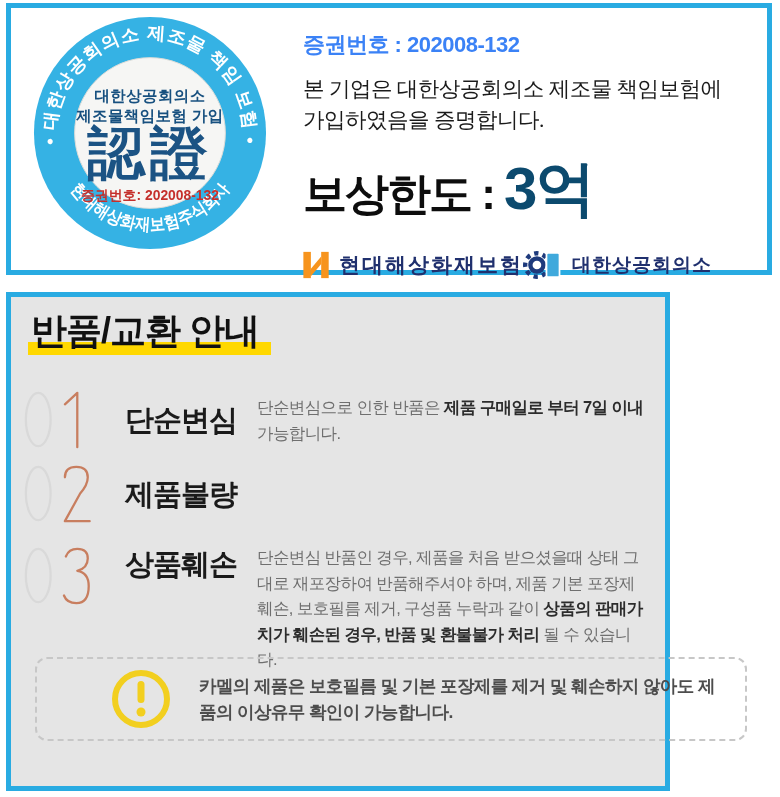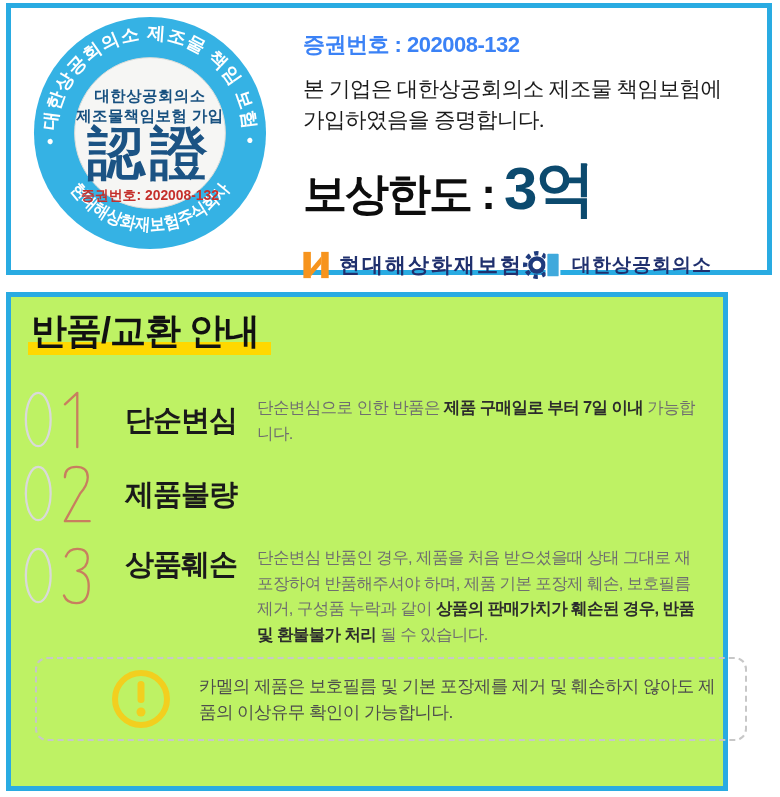--- a/index.html
+++ b/index.html
@@ -36,22 +36,22 @@
   .logo { display:flex; align-items:center; gap:9px; }
   .logo-text-hyundai {
     font-size:21px; font-weight:800; color:#20306E; letter-spacing:2px;
   }
   .logo-text-kcci {
     font-size:19px; font-weight:800; color:#20306E; letter-spacing:1px;
   }
 
   
   .returns-box {
-    position:absolute; left:6px; top:292px; width:722px; height:499px;
-    border:5px solid #29ABE2; background:#bef264;
+    position:absolute; left:6px; top:292px; width:664px; height:499px;
+    border:5px solid #29ABE2; background:#e5e5e5;
   }
   .title-wrap { position:absolute; left:20px; top:10px; display:inline-block; }
   .title-bar {
     position:absolute; left:-3px; right:-12px; bottom:1px; height:13px;
     background:#FFD800; z-index:0;
   }
   .section-title {
     position:relative; z-index:1; font-size:36px; font-weight:800;
     color:#111; letter-spacing:-1px;
   }
@@ -69,21 +69,21 @@
   }
   .item-desc {
     flex:1 1 auto; margin-left:6px; padding-top:2px;
     font-size:16.5px; color:#6f6f6f; line-height:1.55; letter-spacing:-0.6px;
   }
   .item-desc b { color:#2c2c2c; font-weight:700; }
 
   .notice-box {
     position:absolute; left:24px; top:360px; width:712px; height:84px;
     border:2px dashed #c7c7c7; border-radius:12px;
-    display:flex; align-items:center; padding-left:72px;
+    display:flex; align-items:center; padding-left:72px;font-weight:bold;
   }
   .notice-icon { width:64px; height:64px; flex:0 0 auto; }
   .notice-text {
     margin-left:26px; margin-right:18px;
     font-size:17.5px; color:#4d4d4d; line-height:1.5; letter-spacing:-0.6px;
   }
 </style>
 </head>
 <body>
 

